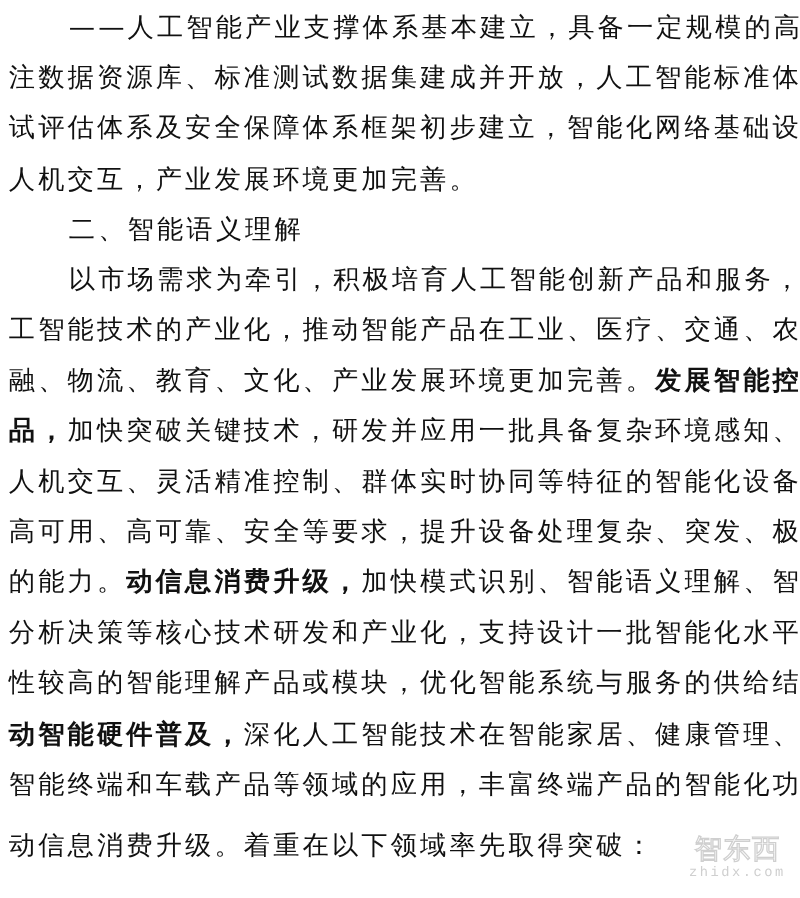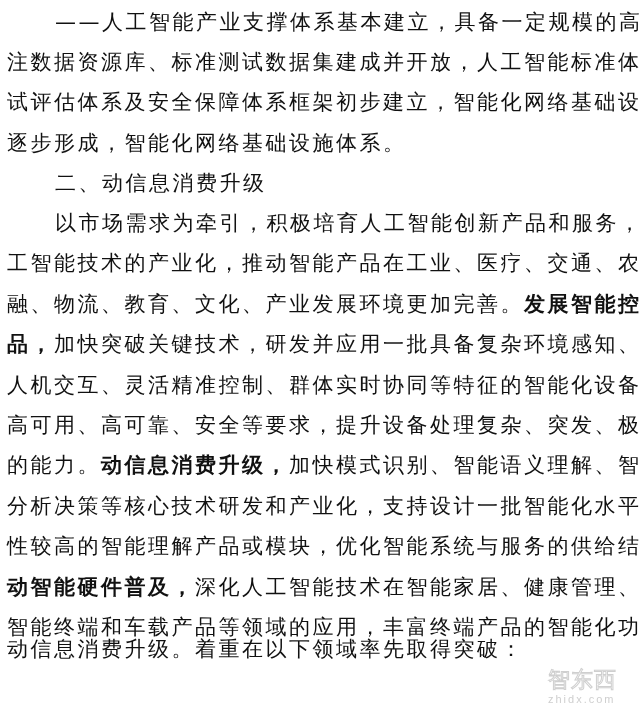--- a/index.html
+++ b/index.html
@@ -32,33 +32,33 @@
     }
     .line.indent { left: 48px; }
     .b { font-weight: bold; }
     .watermark {
       position: absolute;
       left: 548px;
       top: 668px;
       width: 84px;
       height: 44px;
       color: #d6d6d6;
-      text-align: left;
+      text-align: center;
       pointer-events: none;
     }
     .wm-cn {
       font-size: 22px;
       line-height: 24px;
       letter-spacing: 1px;
       font-weight: normal;
       color: transparent;
       -webkit-text-stroke: 1px #cfcfcf;
     }
     .wm-en {
-      font-family: Liberation Sans, sans-serif;
+      font-family: Liberation Mono, monospace;
       font-size: 11px;
       line-height: 14px;
       letter-spacing: 2px;
       color: #cfcfcf;
     }
   </style>
 </head>
 <body>
 
 <div class="doc">
@@ -66,25 +66,25 @@
   <div class="line indent" style="top:2px">
     <span>——人工智能产业支撑体系基本建立，具备一定规模的高质量标</span>
   </div>
   <div class="line" style="top:42px">
     <span>注数据资源库、标准测试数据集建成并开放，人工智能标准体系、测</span>
   </div>
   <div class="line" style="top:82px">
     <span>试评估体系及安全保障体系框架初步建立，智能化网络基础设施体系</span>
   </div>
   <div class="line" style="top:123px">
-    <span>逐步形成，智能化网络基础设施体系。</span>
+    <span>人机交互，产业发展环境更加完善。</span>
   </div>
 
   <div class="line indent" style="top:163px">
-    <span>二、动信息消费升级</span>
+    <span>二、智能语义理解</span>
   </div>
 
   <div class="line indent" style="top:203px">
     <span>以市场需求为牵引，积极培育人工智能创新产品和服务，促进人</span>
   </div>
   <div class="line" style="top:243px">
     <span>工智能技术的产业化，推动智能产品在工业、医疗、交通、农业、金</span>
   </div>
   <div class="line" style="top:284px">
     <span>融、物流、教育、文化、产业发展环境更加完善。</span><span class="b">发展智能控制产</span>
@@ -106,21 +106,21 @@
   </div>
   <div class="line" style="top:526px">
     <span>性较高的智能理解产品或模块，优化智能系统与服务的供给结构。</span>
   </div>
   <div class="line" style="top:567px">
     <span class="b">动智能硬件普及，</span><span>深化人工智能技术在智能家居、健康管理、移动</span>
   </div>
   <div class="line" style="top:607px">
     <span>智能终端和车载产品等领域的应用，丰富终端产品的智能化功能，推</span>
   </div>
-  <div class="line" style="top:629px">
+  <div class="line" style="top:656px">
     <span>动信息消费升级。着重在以下领域率先取得突破：</span>
   </div>
 </div>
 
 <div class="watermark">
   <div class="wm-cn">智东西</div>
   <div class="wm-en">zhidx.com</div>
 </div>
 
 </body></html>

